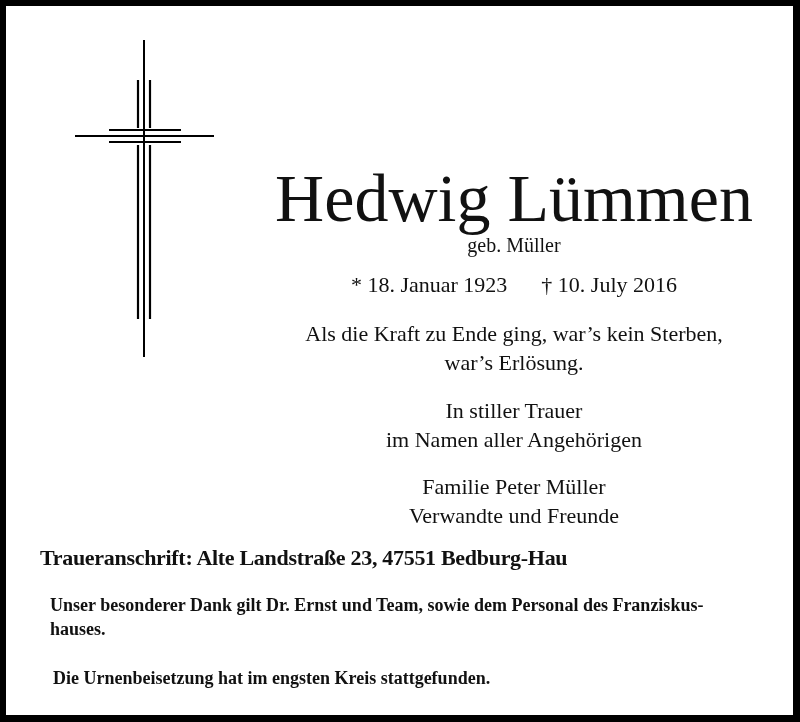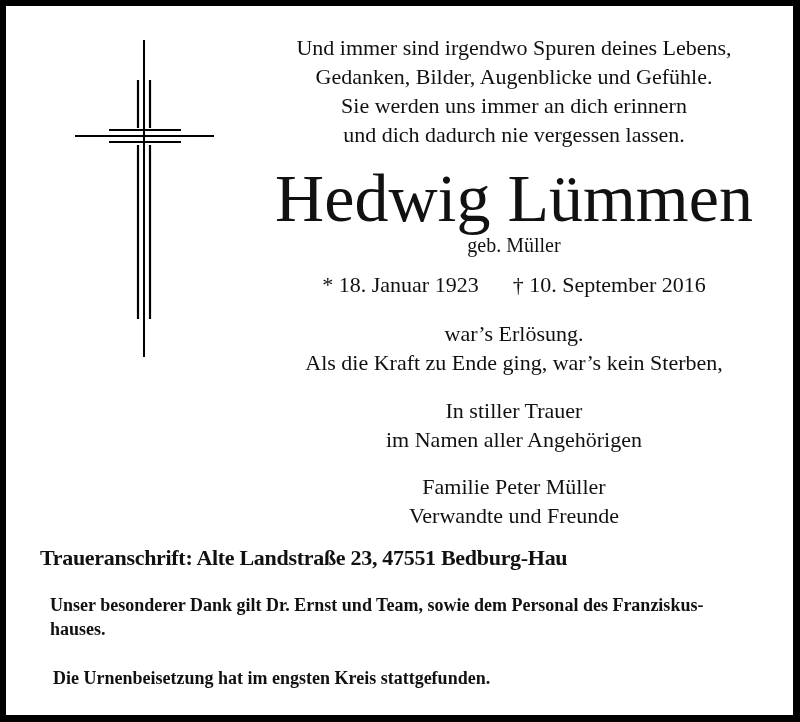--- a/index.html
+++ b/index.html
@@ -102,38 +102,32 @@
       <line x1="144" y1="139" x2="144" y2="313" stroke-width="2.2"></line>
 
       <line x1="69" y1="130" x2="208" y2="130" stroke-width="2"></line>
 
       <line x1="103" y1="124" x2="175" y2="124" stroke-width="2.2"></line>
 
       <line x1="103" y1="136" x2="175" y2="136" stroke-width="2.2"></line>
     </g>
   </svg>
 
-  <div class="block poem">
-    <span class="line">Und immer sind irgendwo Spuren deines Lebens,</span>
-    <span class="line">Gedanken, Bilder, Augenblicke und Gefühle.</span>
-    <span class="line">Sie werden uns immer an dich erinnern</span>
-    <span class="line">und dich dadurch nie vergessen lassen.</span>
-  </div>
 
   <div class="block name">Hedwig Lümmen</div>
 
   <div class="block maiden">geb. Müller</div>
 
   <div class="block dates">
-    <span>* 18. Januar 1923</span><span class="gap"></span><span>† 10. September 2016</span>
+    <span>* 18. Januar 1923</span><span class="gap"></span><span>† 10. July 2016</span>
   </div>
 
   <div class="block quote">
+    <span class="line">Als die Kraft zu Ende ging, war’s kein Sterben,</span>
     <span class="line">war’s Erlösung.</span>
-    <span class="line">Als die Kraft zu Ende ging, war’s kein Sterben,</span>
   </div>
 
   <div class="block mourning">
     <span class="line">In stiller Trauer</span>
     <span class="line">im Namen aller Angehörigen</span>
   </div>
 
   <div class="block family">
     <span class="line">Familie Peter Müller</span>
     <span class="line">Verwandte und Freunde</span>

